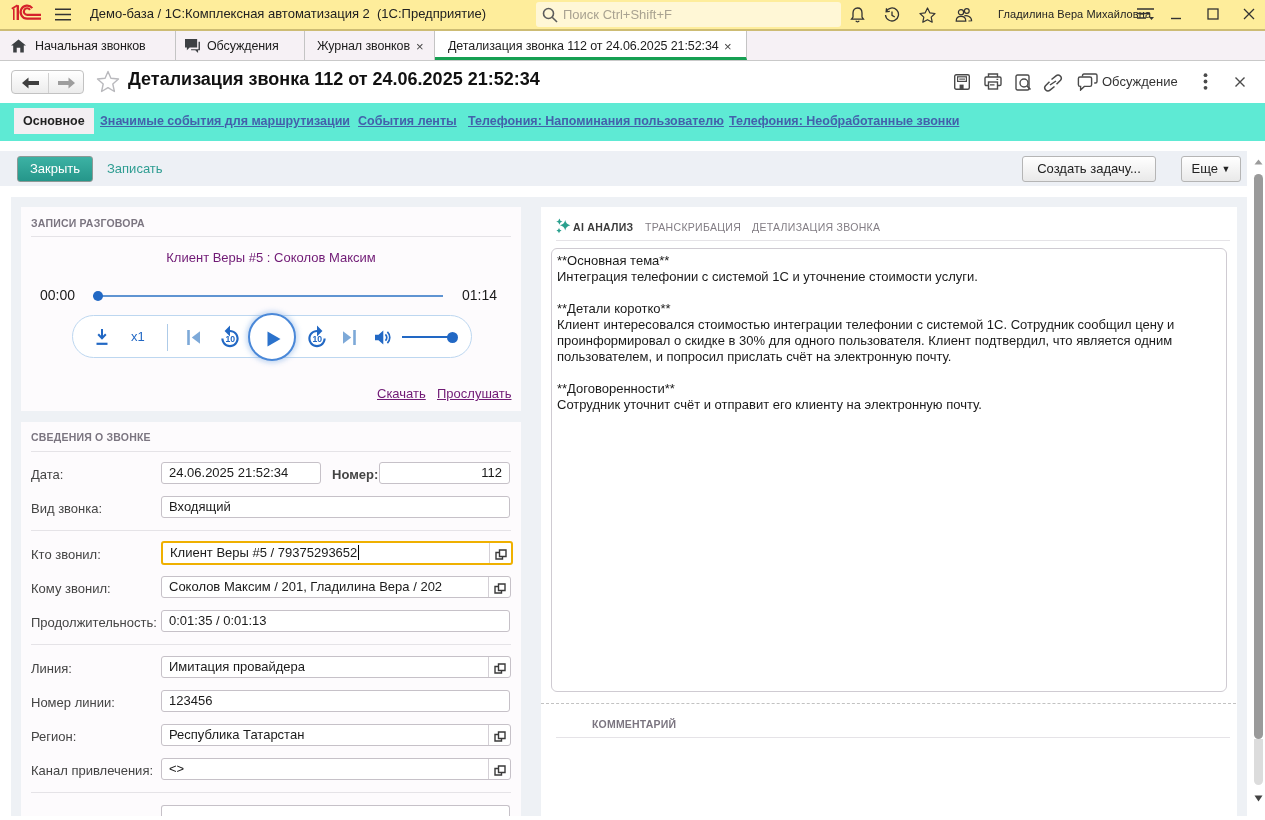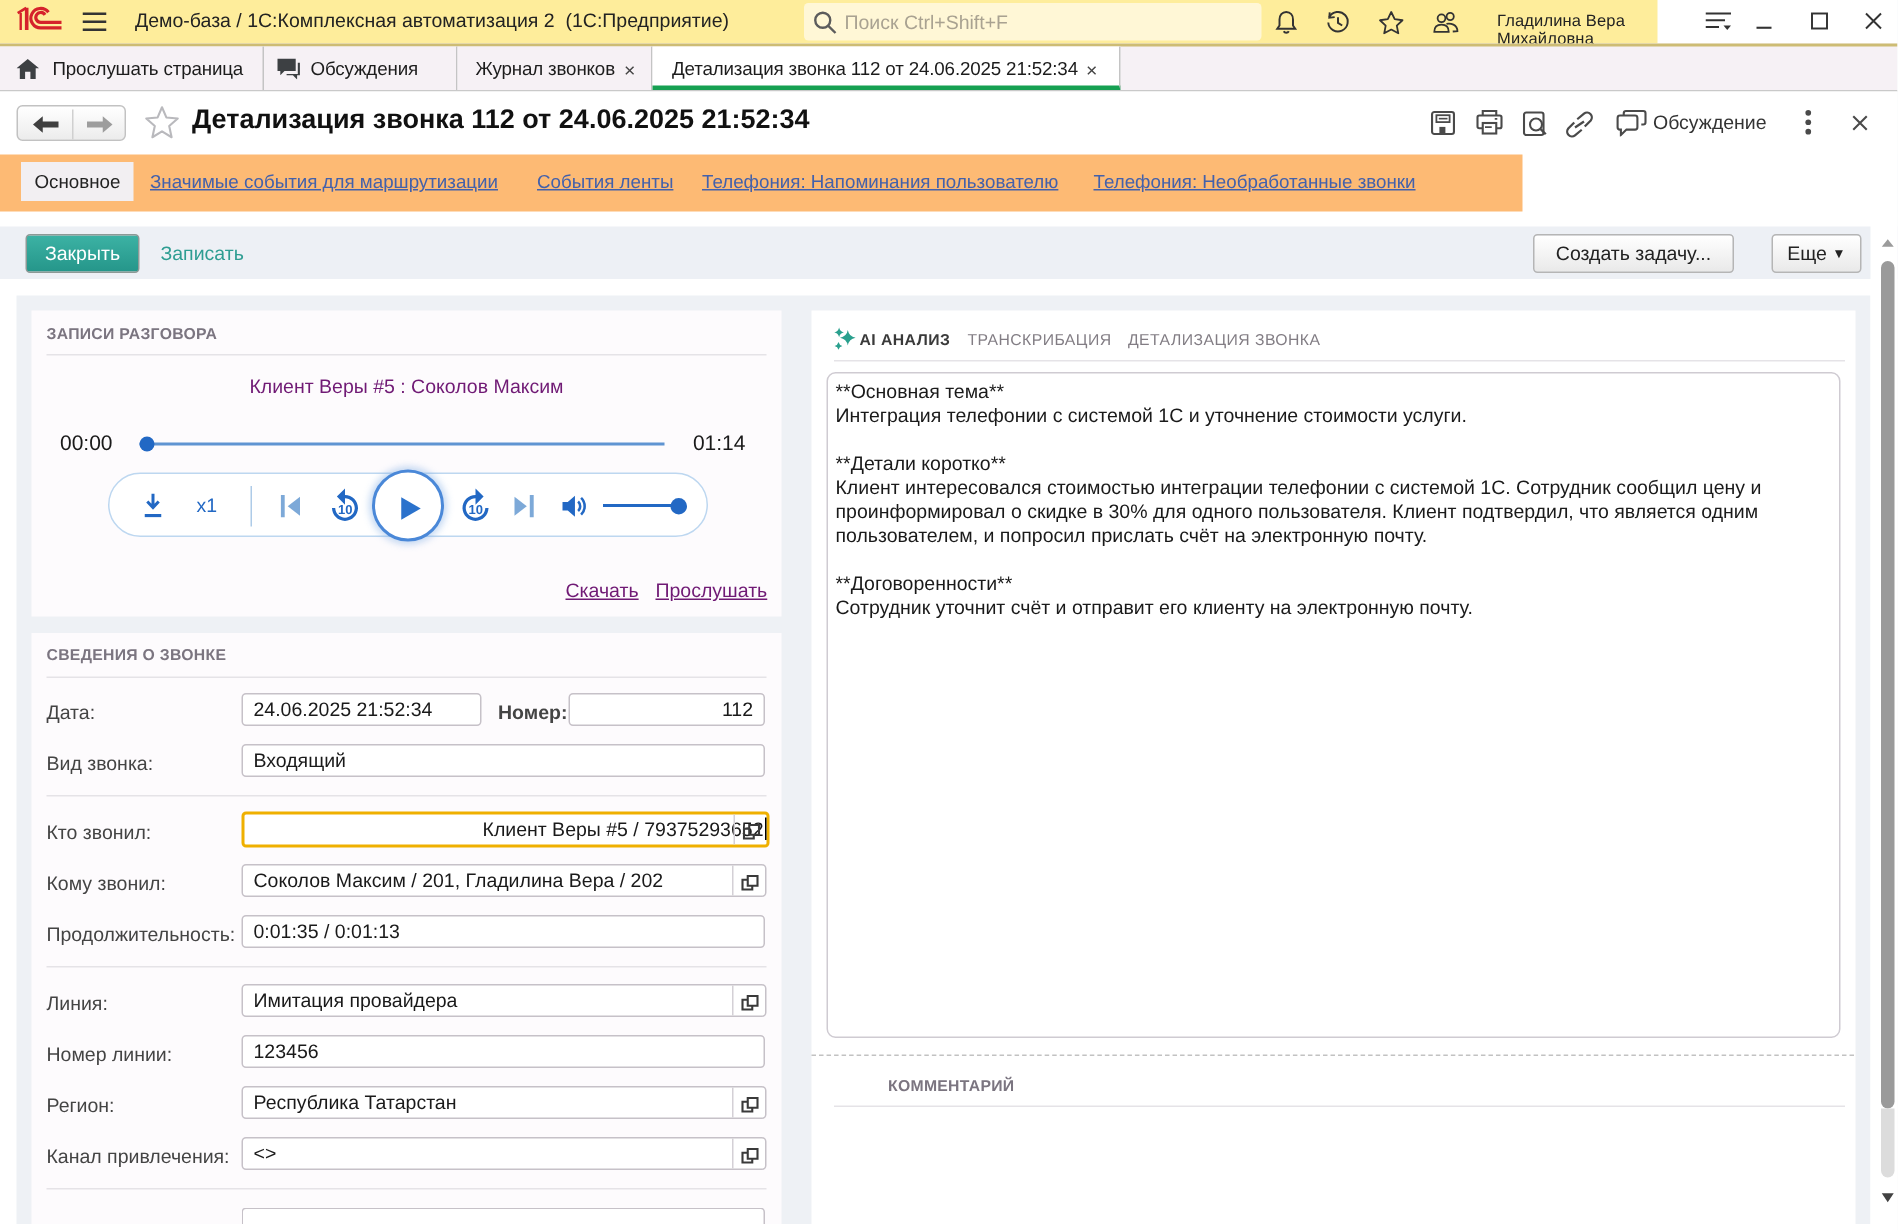--- a/index.html
+++ b/index.html
@@ -2,41 +2,41 @@
 <html><head>
 <meta charset="utf-8">
 <style>
   * { margin:0; padding:0; box-sizing:border-box; }
   html,body { width:1265px; height:820px; overflow:hidden; background:#fff;
     font-family:"Liberation Sans", sans-serif; }
   .abs { position:absolute; }
   #stage { position:relative; width:1265px; height:820px; }
 
   
-  #topbar { left:0; top:0; width:1105px; height:29px; background:#feed9b; }
+  #topbar { left:0; top:0; width:1265px; height:29px; background:#feed9b; }
   #topbar .apptitle { left:90px; top:6px; font-size:13px; color:#222; }
   #searchbox { left:536px; top:2px; width:305px; height:25px; background:#fff7d6; border-radius:3px; }
   #searchbox .ph { position:absolute; left:27px; top:5px; font-size:13px; color:#a9a291; }
   .username { left:982px; top:8px; font-size:11px; color:#222; letter-spacing:0.1px;margin-left:16px; }
 
   
   #tabstrip { left:0; top:29px; width:1265px; height:31px; background:#f6f1f5; border-top:2px solid #cdbc74; }
   .tab { position:absolute; top:0; height:29px; background:#f6f1f5; border-right:1px solid #c4c4c4; font-size:12.5px; color:#1c1c1c; }
   .tab .lbl { position:absolute; top:8px; white-space:nowrap; letter-spacing:-0.1px; }
   .tab.active { background:#ffffff; border-bottom:3px solid #16a052; }
   .tabx { color:#444; font-size:13px; }
 
   
   #toolbar { left:0; top:61px; width:1265px; height:42px; background:#fff; }
   #navbtns { left:11px; top:9px; width:73px; height:24px; border:1px solid #c2c2c2; border-radius:4px; background:linear-gradient(#ffffff,#ececec); }
   #navbtns .mid { position:absolute; left:36px; top:2px; width:1px; height:20px; background:#d0d0d0; }
   #doctitle { left:128px; top:69px; font-size:18px; font-weight:bold; color:#111; }
 
   
-  #navrow { left:0; top:103px; width:1015px; height:38px; background:#fdba74; }
+  #navrow { left:0; top:103px; width:1265px; height:38px; background:#5eead4;font-weight:bold; }
   .chip { position:absolute; left:14px; top:5px; padding:6px 9px; background:#f2eff2; font-size:12.5px; color:#222; }
   .navlink { position:absolute; top:11px; font-size:12.5px; color:#4361ab; text-decoration:underline; white-space:nowrap; }
 
   
   #btnrow { left:0; top:151px; width:1265px; height:35px; background:#edf0f5; }
   #btnclose { position:absolute; left:17px; top:5px; width:76px; height:26px; background:linear-gradient(#3cb2a4,#25968a); border:1px solid #8d9996; border-radius:3px; color:#fff; font-size:13px; text-align:center; line-height:24px; }
   #btnwrite { position:absolute; left:107px; top:10px; font-size:13px; color:#2e9d92; }
   .graybtn { position:absolute; top:5px; height:26px; background:linear-gradient(#ffffff,#e9e9e9); border:1px solid #b5b5b5; border-radius:3px; font-size:13px; color:#222; text-align:center; }
 
   
@@ -140,21 +140,21 @@
     <svg class="abs" style="left:1243px;top:8px" width="12" height="12" viewBox="0 0 12 12">
         <path d="M1 1 L11 11 M11 1 L1 11" stroke="#333" stroke-width="1.3"></path>
       </svg>
   </div>
 
   <div id="tabstrip" class="abs">
     <div class="tab" style="left:0;width:176px;">
       <svg class="abs" style="left:11px;top:8px" width="15" height="14" viewBox="0 0 17 15">
         <path d="M8.5 0 L17 7 L14.5 7 L14.5 15 L10.5 15 L10.5 9.5 L6.5 9.5 L6.5 15 L2.5 15 L2.5 7 L0 7 Z" fill="#3d4043"></path>
       </svg>
-      <span class="lbl" style="left:35px">Прослушать страница</span>
+      <span class="lbl" style="left:35px">Начальная звонков</span>
     </div>
     <div class="tab" style="left:176px;width:129px;">
       <svg class="abs" style="left:8px;top:8px" width="16" height="14" viewBox="0 0 17 15">
         <path d="M1 0 H14 V9 H6 L3 12 L3 9 H1 Z" fill="#3d4043"></path>
         <path d="M15.5 3 H17 V12 H15 L15 15 L12 12 H7.5 V11 H15.5 Z" fill="#3d4043"></path>
       </svg>
       <span class="lbl" style="left:31px">Обсуждения</span>
     </div>
     <div class="tab" style="left:305px;width:130px;">
       <span class="lbl" style="left:12px">Журнал звонков</span>
@@ -296,21 +296,21 @@
       <div class="ghead" style="left:10px;top:9px;">СВЕДЕНИЯ О ЗВОНКЕ</div>
       <div class="gline" style="left:10px;top:29px;width:480px;"></div>
       <div class="flabel" style="left:10px;top:45px;">Дата:</div>
       <div class="finput" style="left:140px;top:40px;width:160px;">24.06.2025 21:52:34</div>
       <div class="flabel" style="left:311px;top:45px;font-weight:bold;">Номер:</div>
       <div class="finput" style="left:358px;top:40px;width:131px;text-align:right;padding-right:7px;">112</div>
       <div class="flabel" style="left:10px;top:79px;">Вид звонка:</div>
       <div class="finput" style="left:140px;top:74px;width:349px;">Входящий</div>
       <div class="fsep" style="top:108px;"></div>
       <div class="flabel" style="left:10px;top:125px;">Кто звонил:</div>
-      <div class="finput" style="left:140px;top:119px;width:352px;height:24px;border:2px solid #efb000;border-radius:3px;line-height:20px;text-align:right;">Клиент Веры #5 / 79375293652<span style="border-left:1px solid #000;margin-left:1px;"></span>
+      <div class="finput" style="left:140px;top:119px;width:352px;height:24px;border:2px solid #efb000;border-radius:3px;line-height:20px;">Клиент Веры #5 / 79375293652<span style="border-left:1px solid #000;margin-left:1px;"></span>
         <div class="openbtn" style="height:20px;">
             <svg width="14" height="14" viewBox="0 0 14 14">
               <path d="M5.5 4 H12 V10.5 H5.5 Z" fill="none" stroke="#3a3a3a" stroke-width="1.4"></path>
               <path d="M8.5 10.5 V13 H2 V6.5 H5.5" fill="none" stroke="#3a3a3a" stroke-width="1.4"></path>
             </svg>
           </div>
       </div>
       <div class="flabel" style="left:10px;top:159px;">Кому звонил:</div>
       <div class="finput" style="left:140px;top:154px;width:350px;">Соколов Максим / 201, Гладилина Вера / 202
         <div class="openbtn">

